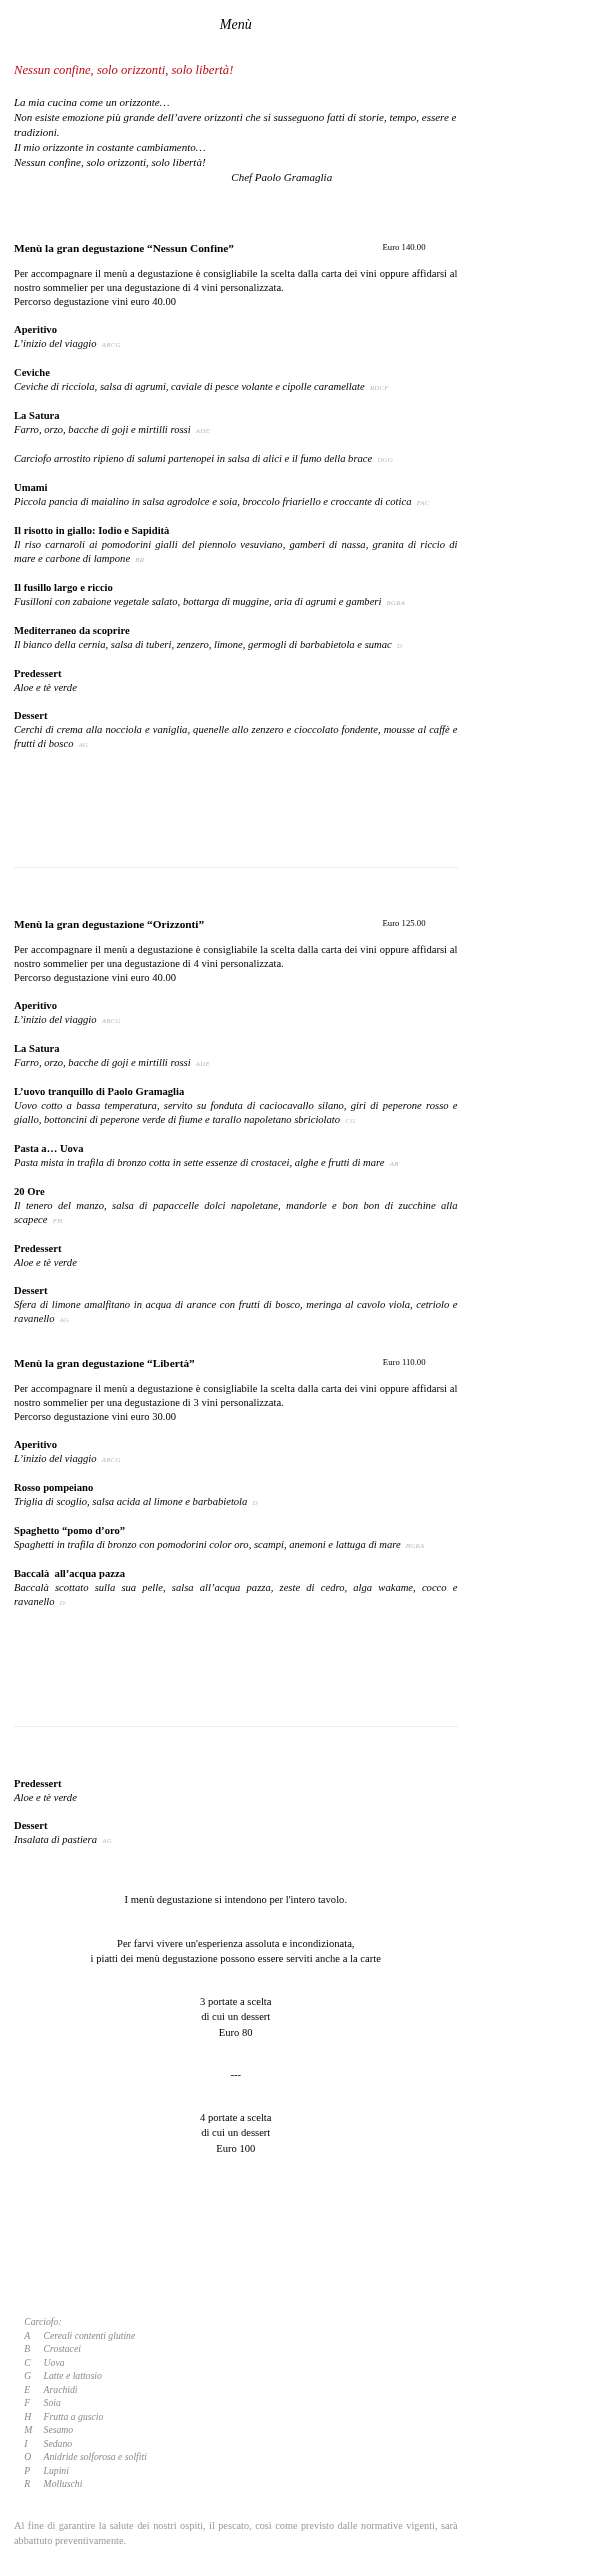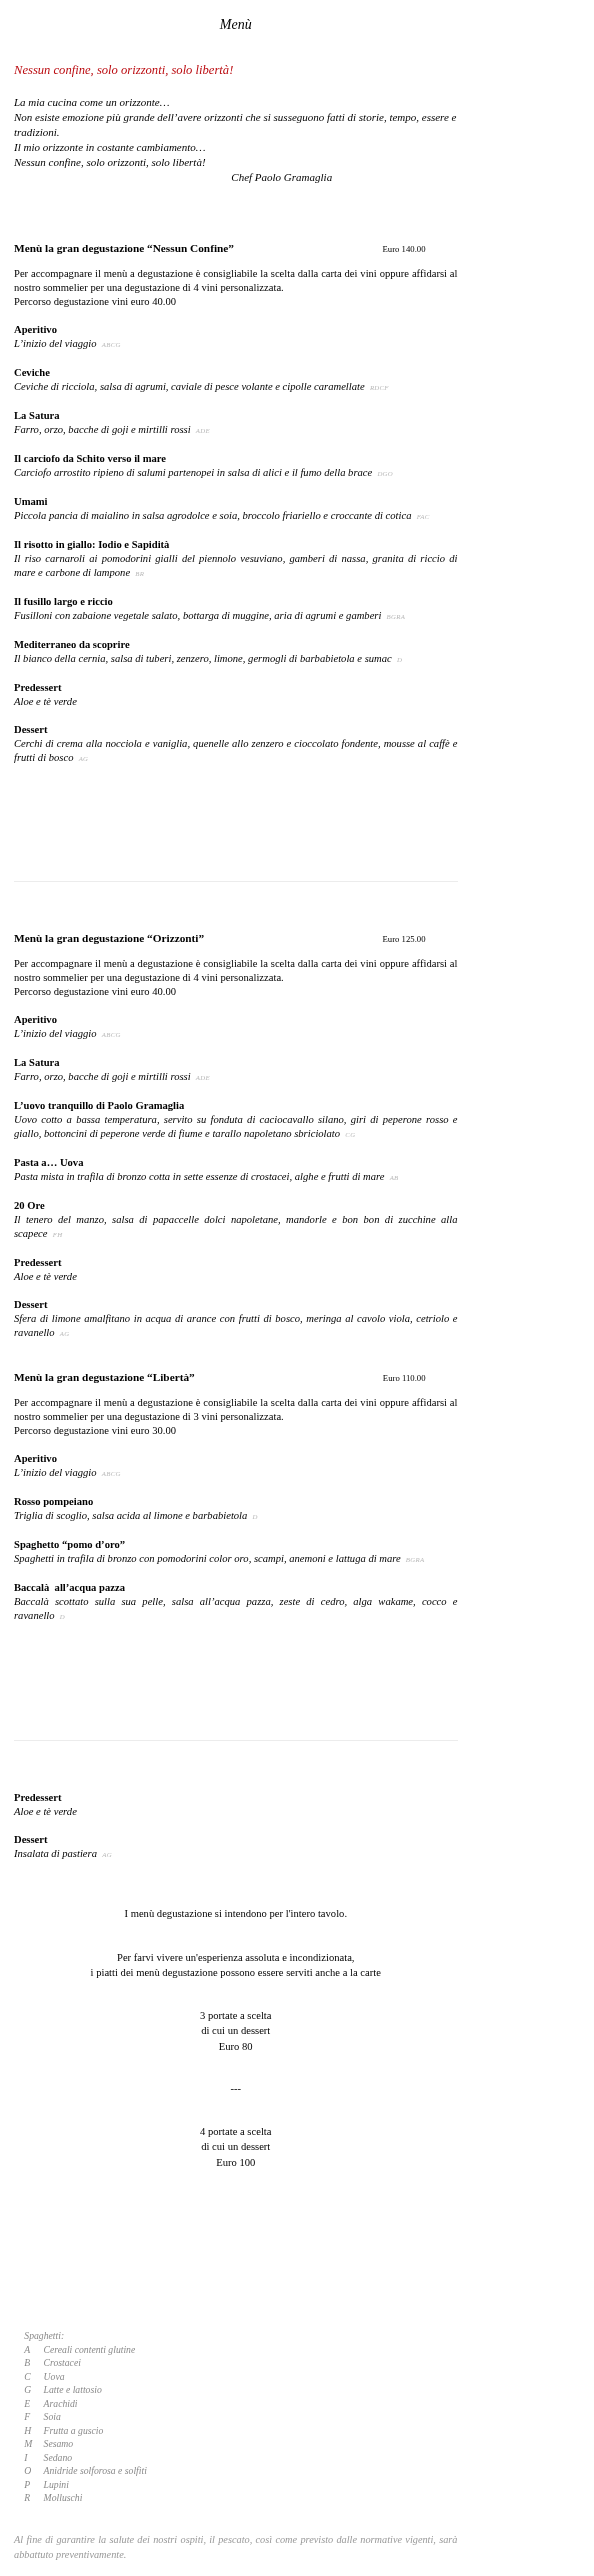--- a/index.html
+++ b/index.html
@@ -6,21 +6,21 @@
   body{width:594px;font-family:"Liberation Serif","DejaVu Serif",serif;color:#000;}
   .page{width:482px;min-height:2576px;box-sizing:border-box;padding:17px 24.5px 26px 14px;}
 
   .doc-title{text-align:center;font-style:italic;font-weight:normal;font-size:14px;margin:0 0 0 0;}
   .tagline{font-style:italic;font-size:12.6px;margin-top:30px;}
   .intro{font-style:italic;font-size:11px;line-height:15px;margin-top:17.4px;}
   .intro div{min-height:15px;}
   .chef-line{font-style:italic;font-size:11px;line-height:15px;padding-left:49%;}
 
   .menu-section{margin-top:0;}
-  .section-header{display:flex;justify-content:space-between;align-items:flex-end;margin-top:0;}
+  .section-header{display:flex;justify-content:space-between;align-items:flex-start;margin-top:0;}
   .section-title{font-weight:bold;font-size:11.3px;}
   .section-price{font-size:8.7px;margin-right:32px;white-space:nowrap;}
   .section-intro{font-size:10.6px;line-height:14px;text-align:justify;margin-top:13px;}
   .wine-line{font-size:10.6px;line-height:14px;}
 
   .course{margin-top:14px;font-size:10.6px;line-height:14px;}
   .course-name{white-space:pre-wrap;font-weight:bold;}
   .course-desc{font-style:italic;text-align:justify;}
   .allergen-code{font-style:italic;font-size:6.8px;color:#b8b8b8;margin-left:5.2px;letter-spacing:0.3px;}
 
@@ -33,21 +33,21 @@
   .note-table{margin-top:44px;}
   .note-alacarte{margin-top:28px;}
   .alacarte-option{margin-top:27px;}
   .alacarte-sep{margin-top:27px;}
 
   .allergens{margin-top:159px;color:#8a8a8a;font-style:italic;font-size:9.7px;line-height:13.5px;padding-left:10.3px;}
   .allergens-title{min-height:13.5px;}
   .allergen-row{min-height:13.5px;font-family:Liberation Serif, serif;}
   .allergen-letter{display:inline-block;width:19.3px;}
 
-  .footer-note{margin-top:27px;color:#999999;font-style:italic;font-size:10.3px;line-height:15px;text-align:justify;}
+  .footer-note{margin-top:27px;color:#999999;font-size:10.3px;line-height:15px;text-align:justify;}
 </style>
 </head>
 <body>
 
 <div class="page">
 
   <h1 class="doc-title">Menù</h1>
 
   <div class="tagline" style="color:#bb0b10;">Nessun confine, solo orizzonti, solo libertà!</div>
 
@@ -73,21 +73,20 @@
         </div>
         <div class="course">
           <div class="course-name">Ceviche</div>
           <div class="course-desc">Ceviche di ricciola, salsa di agrumi, caviale di pesce volante e cipolle caramellate<span class="allergen-code">RDCF</span></div>
         </div>
         <div class="course">
           <div class="course-name">La Satura</div>
           <div class="course-desc">Farro, orzo, bacche di goji e mirtilli rossi<span class="allergen-code">ADE</span></div>
         </div>
         <div class="course">
-          <div class="course-name">Il carciofo da Schito verso il mare</div>
           <div class="course-desc">Carciofo arrostito ripieno di salumi partenopei in salsa di alici e il fumo della brace<span class="allergen-code">DGO</span></div>
         </div>
         <div class="course">
           <div class="course-name">Umami</div>
           <div class="course-desc">Piccola pancia di maialino in salsa agrodolce e soia, broccolo friariello e croccante di cotica<span class="allergen-code">FAC</span></div>
         </div>
         <div class="course">
           <div class="course-name">Il risotto in giallo: Iodio e Sapidità</div>
           <div class="course-desc">Il riso carnaroli ai pomodorini gialli del piennolo vesuviano,  gamberi di nassa, granita di riccio di mare e carbone di lampone<span class="allergen-code">BR</span></div>
         </div>
@@ -210,21 +209,21 @@
 
   <div class="centered-note alacarte-sep">---</div>
 
   <div class="centered-note alacarte-option">
     <div>4 portate a scelta</div>
     <div>di cui un dessert</div>
     <div>Euro 100</div>
   </div>
 
   <div class="allergens">
-    <div class="allergens-title">Spaghetti:</div>
+    <div class="allergens-title">Carciofo:</div>
     <div>
         <div class="allergen-row"><span class="allergen-letter">A</span><span>Cereali contenti glutine</span></div>
         <div class="allergen-row"><span class="allergen-letter">B</span><span>Crostacei</span></div>
         <div class="allergen-row"><span class="allergen-letter">C</span><span>Uova</span></div>
         <div class="allergen-row"><span class="allergen-letter">G</span><span>Latte e lattosio</span></div>
         <div class="allergen-row"><span class="allergen-letter">E</span><span>Arachidi</span></div>
         <div class="allergen-row"><span class="allergen-letter">F</span><span>Soia</span></div>
         <div class="allergen-row"><span class="allergen-letter">H</span><span>Frutta a guscio</span></div>
         <div class="allergen-row"><span class="allergen-letter">M</span><span>Sesamo</span></div>
         <div class="allergen-row"><span class="allergen-letter">I</span><span>Sedano</span></div>

